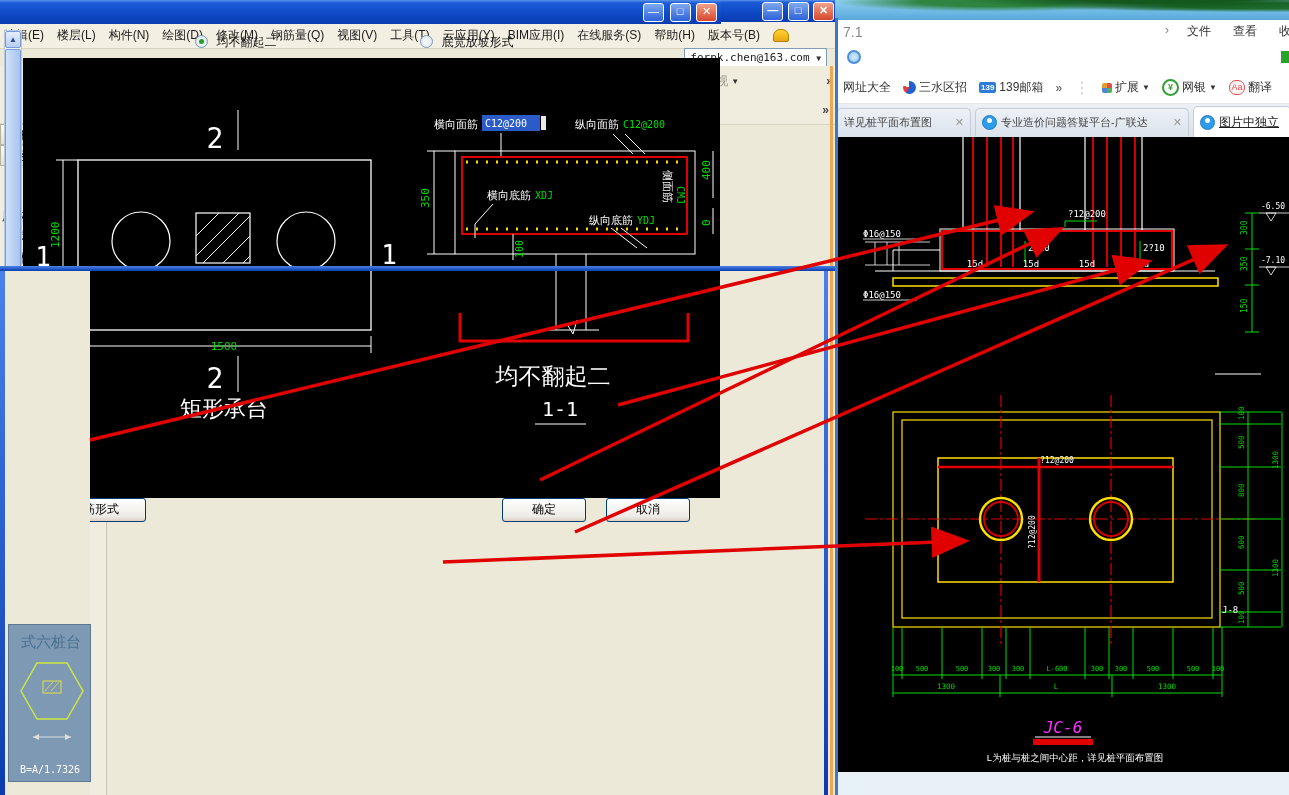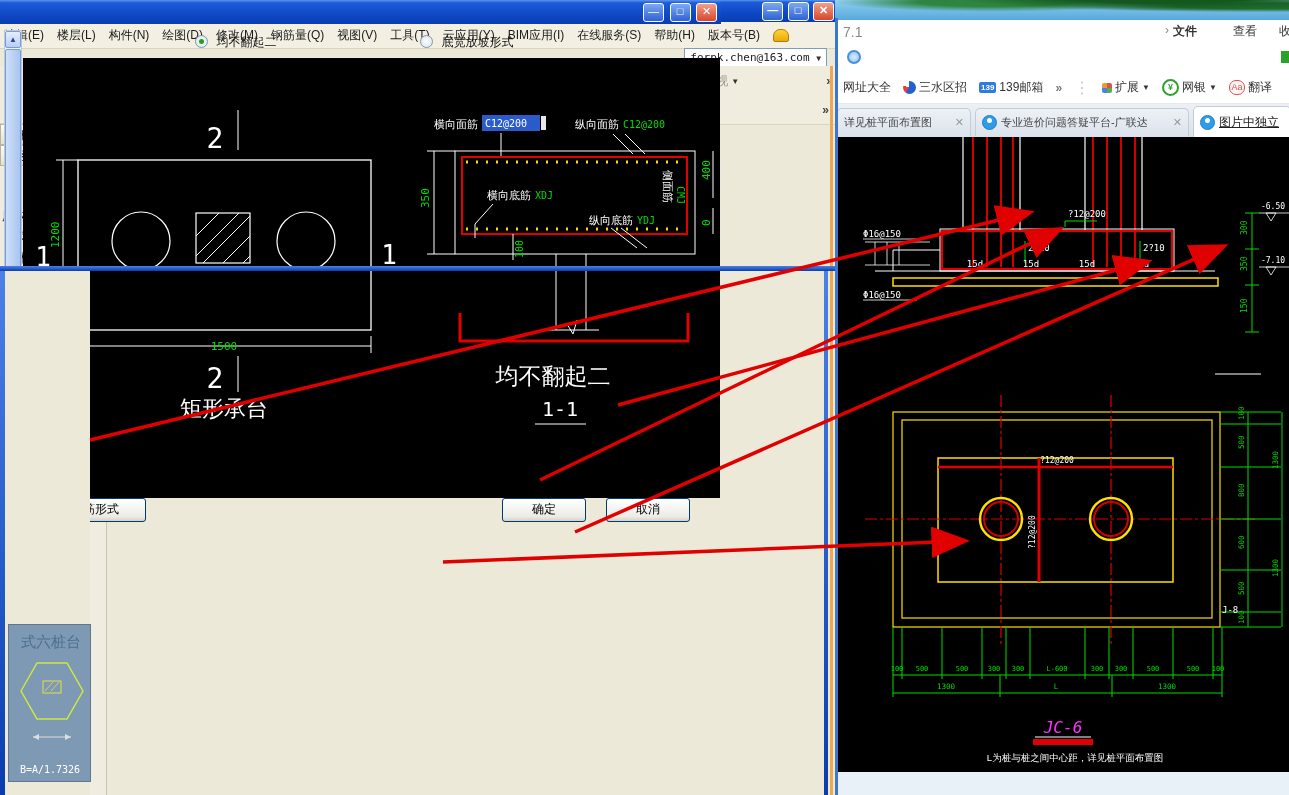--- a/index.html
+++ b/index.html
@@ -463,21 +463,21 @@
 
     <div class="abs" style="left:0;top:0;width:454px;height:20px;
       background:radial-gradient(ellipse at 72% -20%, #14581E 0 22%, rgba(20,88,30,0) 45%),
                  radial-gradient(ellipse at 35% 10%, #2E8440 0 18%, rgba(46,132,64,0) 38%),
                  radial-gradient(ellipse at 95% 30%, #1E6E2E 0 15%, rgba(30,110,46,0) 32%),
                  linear-gradient(#8FD0F0,#58A8DC);"></div>
 
     <div class="abs brow" style="left:0;top:20px;width:454px;height:22px;border-bottom:1px solid #E6E6E6;font-size:12px;color:#333;">
       <span class="abs" style="left:8px;top:4px;color:#888;font-size:14px;">7.1</span>
       <span class="abs" style="right:120px;top:3px;color:#888;">›</span>
-      <span class="abs" style="right:92px;top:3px;font-weight:bold;">文件</span>
+      <span class="abs" style="right:78px;top:3px;">文件</span>
       <span class="abs" style="right:32px;top:3px;">查看</span>
       <span class="abs" style="right:-2px;top:3px;">收</span>
     </div>
 
     <div class="abs brow" style="left:0;top:42px;width:454px;height:30px;border-bottom:1px solid #ECECEC;">
       <span class="globe abs" style="left:12px;top:8px;"></span>
       <span class="abs" style="left:446px;top:9px;width:10px;height:12px;background:#28A428;"></span>
     </div>
 
     <div class="abs brow" style="left:0;top:72px;width:454px;height:32px;border-bottom:1px solid #E8E8E8;display:flex;align-items:center;gap:12px;padding-left:8px;box-sizing:border-box;overflow:hidden;">

